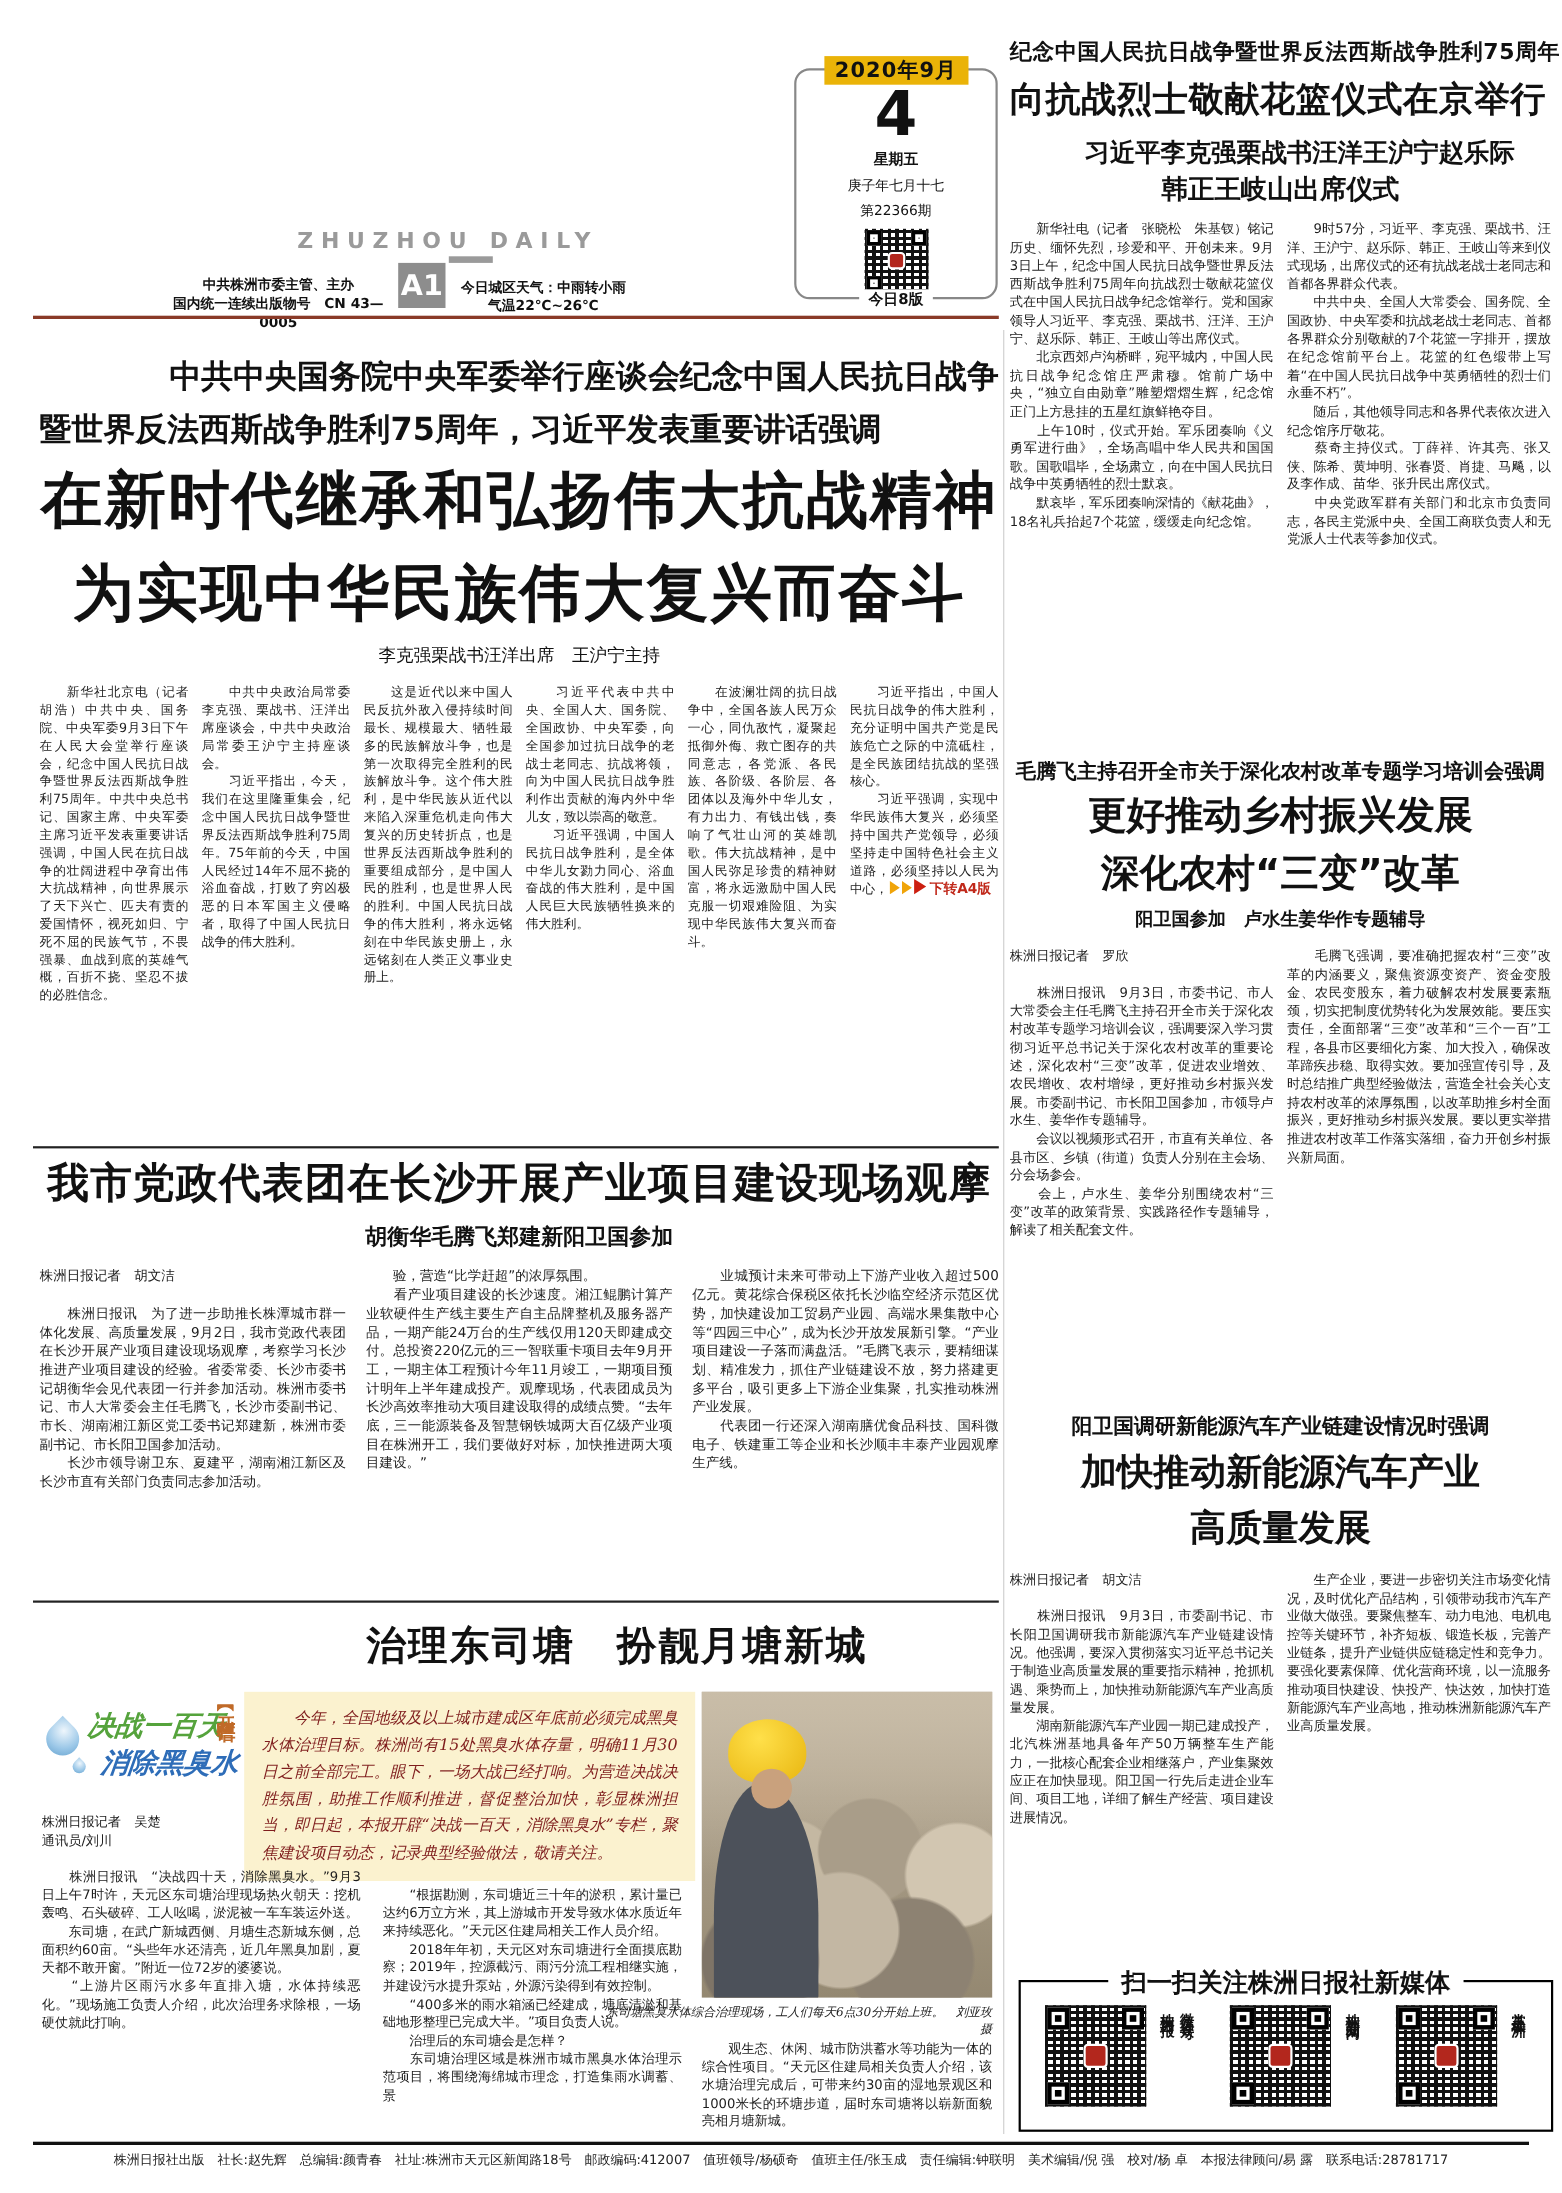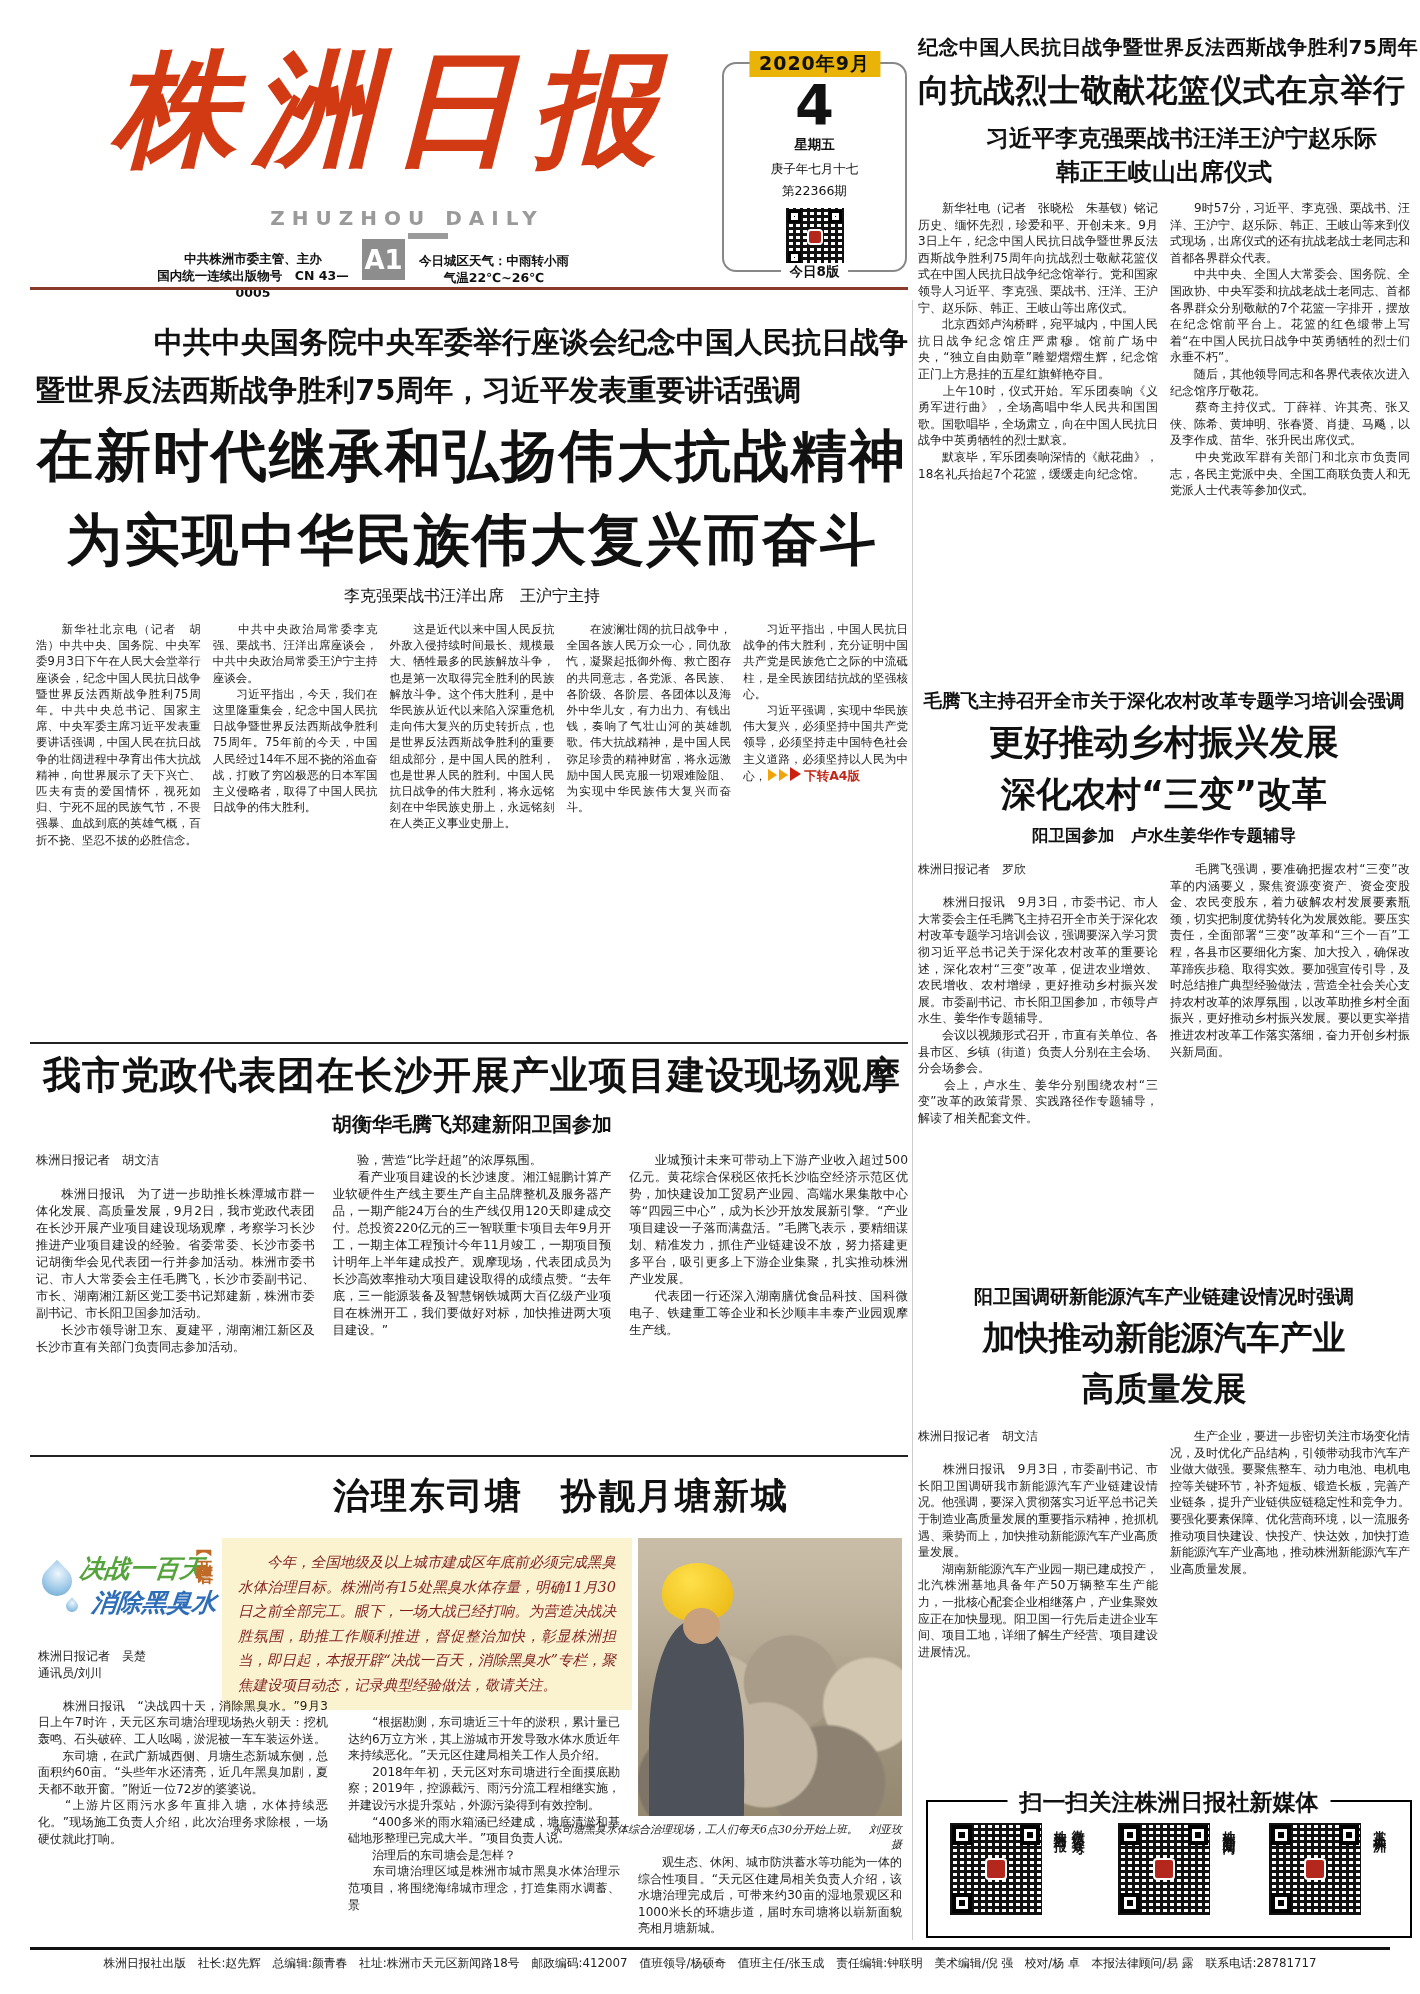--- a/index.html
+++ b/index.html
@@ -140,21 +140,20 @@
             margin-left:9px;height:98px;font-weight:600;}
   
   .f-rule{left:30px;top:1947px;width:1360px;height:3px;background:#111;}
   .f-text{left:30px;top:1956px;width:1360px;text-align:center;font-size:11.8px;color:#222;}
 </style>
 </head>
 <body>
 
 <div class="page">
 
-  <div class="abs masthead-cn">株洲日报</div>
   <div class="abs masthead-en">ZHUZHOU DAILY</div>
   <div class="abs en-dash"></div>
   <div class="abs pub">
     <div>中共株洲市委主管、主办</div>
     <div>国内统一连续出版物号　CN 43—0005</div>
   </div>
   <div class="abs a1">A1</div>
   <div class="abs weather">
     <div>今日城区天气：中雨转小雨</div>
     <div>气温22℃~26℃</div>
@@ -202,20 +201,22 @@
     <div class="l-kicker1">中共中央国务院中央军委举行座谈会纪念中国人民抗日战争</div>
     <div class="l-kicker2">暨世界反法西斯战争胜利75周年，习近平发表重要讲话强调</div>
     <div class="l-headline">在新时代继承和弘扬伟大抗战精神</div>
     <div class="l-headline">为实现中华民族伟大复兴而奋斗</div>
     <div class="l-sub">李克强栗战书汪洋出席　王沪宁主持</div>
     <div class="cols">
       <div class="col">　　新华社北京电（记者　胡浩）中共中央、国务院、中央军委9月3日下午在人民大会堂举行座谈会，纪念中国人民抗日战争暨世界反法西斯战争胜利75周年。中共中央总书记、国家主席、中央军委主席习近平发表重要讲话强调，中国人民在抗日战争的壮阔进程中孕育出伟大抗战精神，向世界展示了天下兴亡、匹夫有责的爱国情怀，视死如归、宁死不屈的民族气节，不畏强暴、血战到底的英雄气概，百折不挠、坚忍不拔的必胜信念。</div>
       <div class="col">　　中共中央政治局常委李克强、栗战书、汪洋出席座谈会，中共中央政治局常委王沪宁主持座谈会。
 　　习近平指出，今天，我们在这里隆重集会，纪念中国人民抗日战争暨世界反法西斯战争胜利75周年。75年前的今天，中国人民经过14年不屈不挠的浴血奋战，打败了穷凶极恶的日本军国主义侵略者，取得了中国人民抗日战争的伟大胜利。</div>
       <div class="col">　　这是近代以来中国人民反抗外敌入侵持续时间最长、规模最大、牺牲最多的民族解放斗争，也是第一次取得完全胜利的民族解放斗争。这个伟大胜利，是中华民族从近代以来陷入深重危机走向伟大复兴的历史转折点，也是世界反法西斯战争胜利的重要组成部分，是中国人民的胜利，也是世界人民的胜利。中国人民抗日战争的伟大胜利，将永远铭刻在中华民族史册上，永远铭刻在人类正义事业史册上。</div>
+      <div class="col">　　习近平代表中共中央、全国人大、国务院、全国政协、中央军委，向全国参加过抗日战争的老战士老同志、抗战将领，向为中国人民抗日战争胜利作出贡献的海内外中华儿女，致以崇高的敬意。
+　　习近平强调，中国人民抗日战争胜利，是全体中华儿女勠力同心、浴血奋战的伟大胜利，是中国人民巨大民族牺牲换来的伟大胜利。</div>
       <div class="col">　　在波澜壮阔的抗日战争中，全国各族人民万众一心，同仇敌忾，凝聚起抵御外侮、救亡图存的共同意志，各党派、各民族、各阶级、各阶层、各团体以及海外中华儿女，有力出力、有钱出钱，奏响了气壮山河的英雄凯歌。伟大抗战精神，是中国人民弥足珍贵的精神财富，将永远激励中国人民克服一切艰难险阻、为实现中华民族伟大复兴而奋斗。</div>
       <div class="col"><span class="pre">　　习近平指出，中国人民抗日战争的伟大胜利，充分证明中国共产党是民族危亡之际的中流砥柱，是全民族团结抗战的坚强核心。
 　　习近平强调，实现中华民族伟大复兴，必须坚持中国共产党领导，必须坚持走中国特色社会主义道路，必须坚持以人民为中心，</span><span class="jump"><i class="tri"></i><i class="tri"></i><i class="tri t3"></i><b class="jump-text">下转A4版</b></span></div>
     </div>
   </div>
 
   <div class="abs delegation">
     <div class="d-h">我市党政代表团在长沙开展产业项目建设现场观摩</div>
     <div class="d-sub">胡衡华毛腾飞郑建新阳卫国参加</div>
     <div class="cols">

